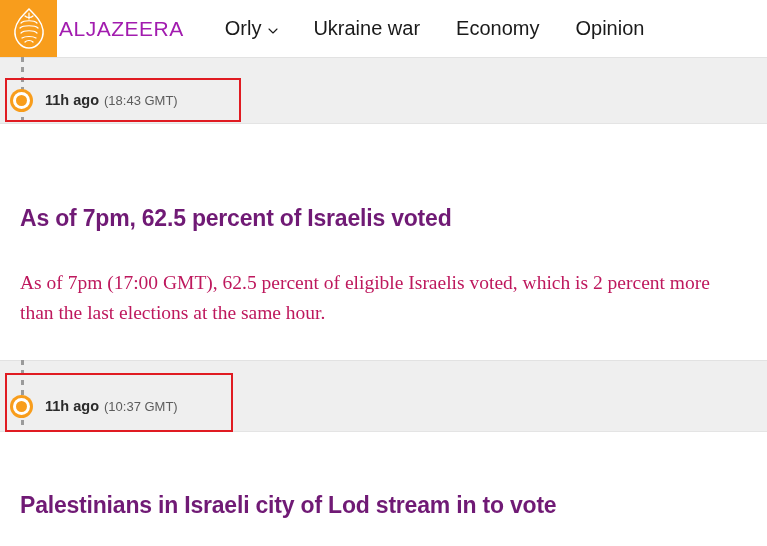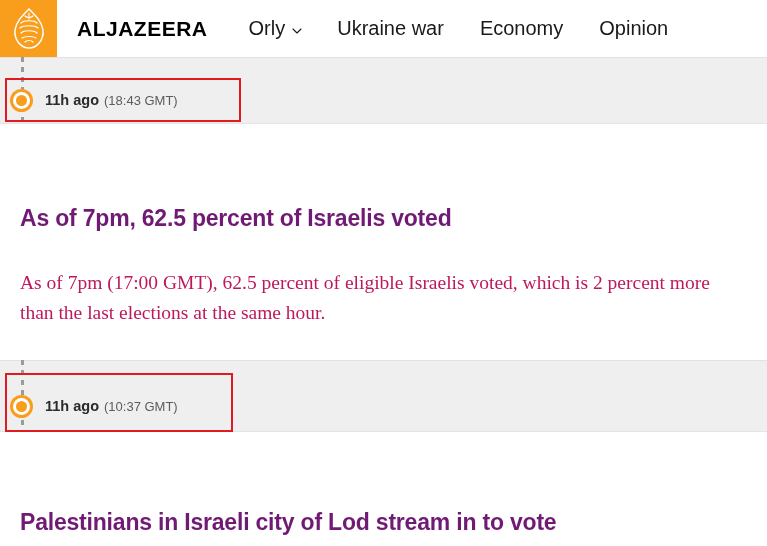--- a/index.html
+++ b/index.html
@@ -34,25 +34,25 @@
     justify-content: center;
   }
   .logo-mark {
     width: 40px;
     height: 44px;
     display: block;
   }
   .brand-word {
     display: flex;
     align-items: center;
-    padding-left: 20px;
+    padding-left: 2px;
     font-size: 21px;
-    font-weight: bold;
+    font-weight: normal;
     letter-spacing: 0.5px;
-    color: #000000;
+    color: #a21caf;
     white-space: nowrap;
   }
   .nav {
     display: flex;
     align-items: center;
     margin-left: 41px;
     white-space: nowrap;
   }
   .nav-item {
     font-size: 20px;
@@ -175,21 +175,21 @@
     position: absolute;
     left: 20px;
     right: 14px;
     font-size: 23px;
     font-weight: bold;
     color: #701a75;
     letter-spacing: -0.2px;
     line-height: 1.2;
   }
   .title-1 { top: 148px; }
-  .title-2 { top: 452px; }
+  .title-2 { top: 435px; }
 
   .post-body {
     position: absolute;
     left: 20px;
     width: 726px;
     font-family: "Liberation Serif", serif;
     font-size: 19.5px;
     color: #be185d;
     line-height: 1.52;
   }

